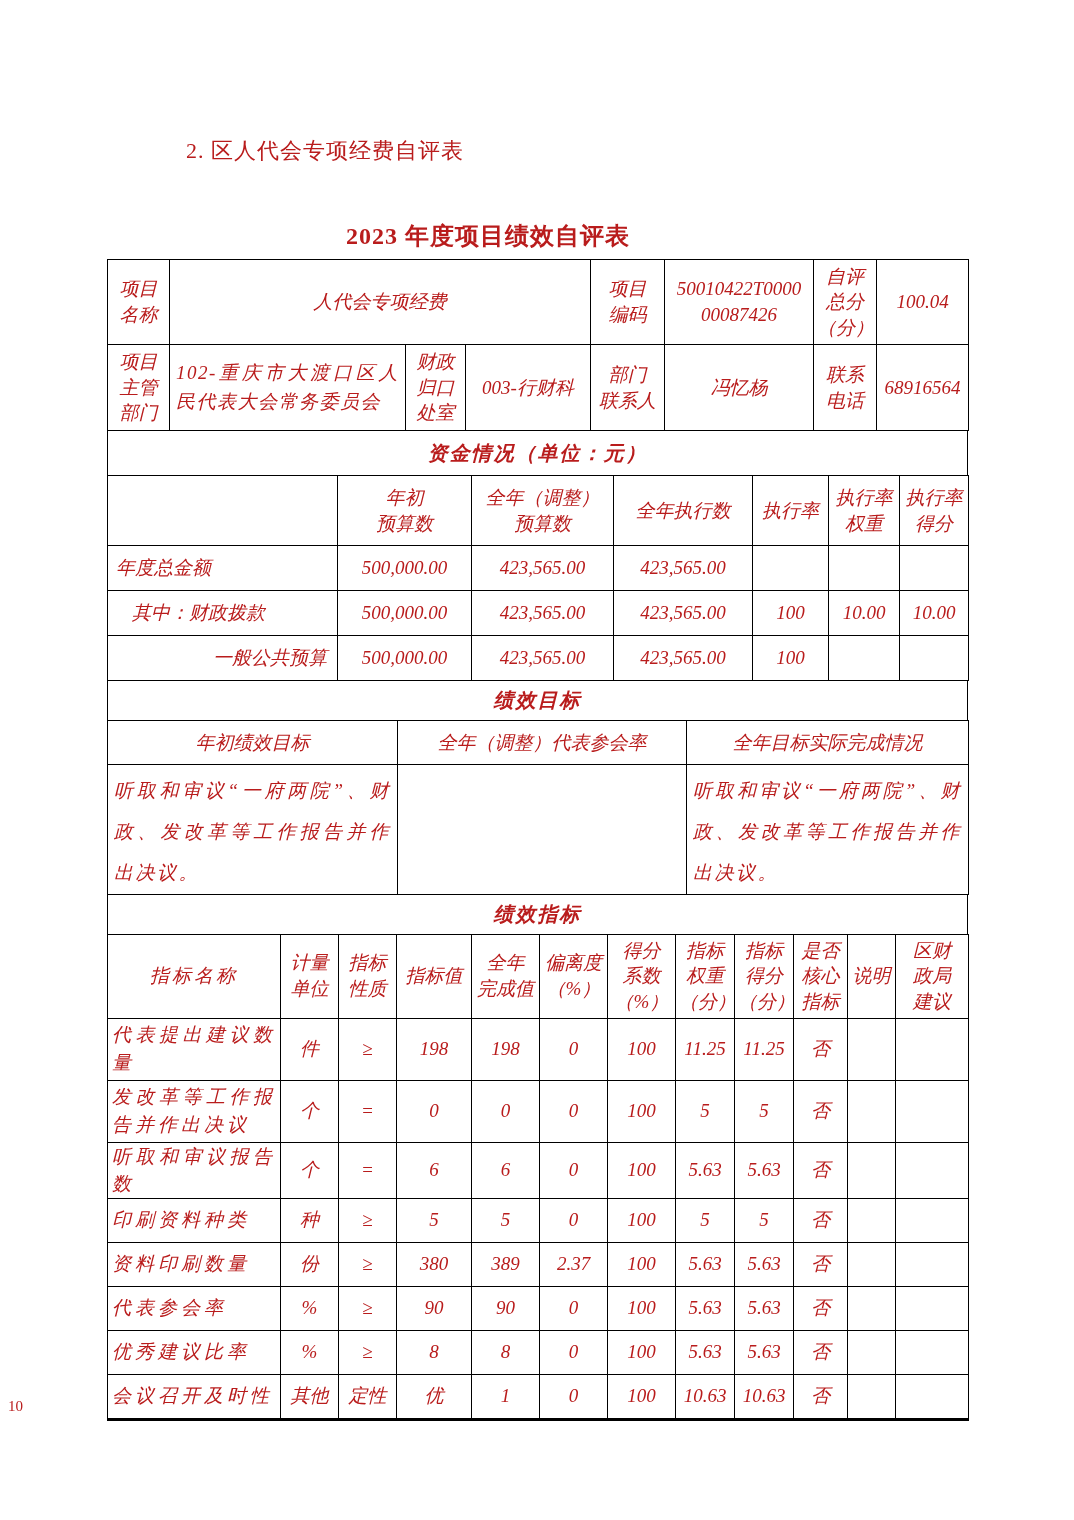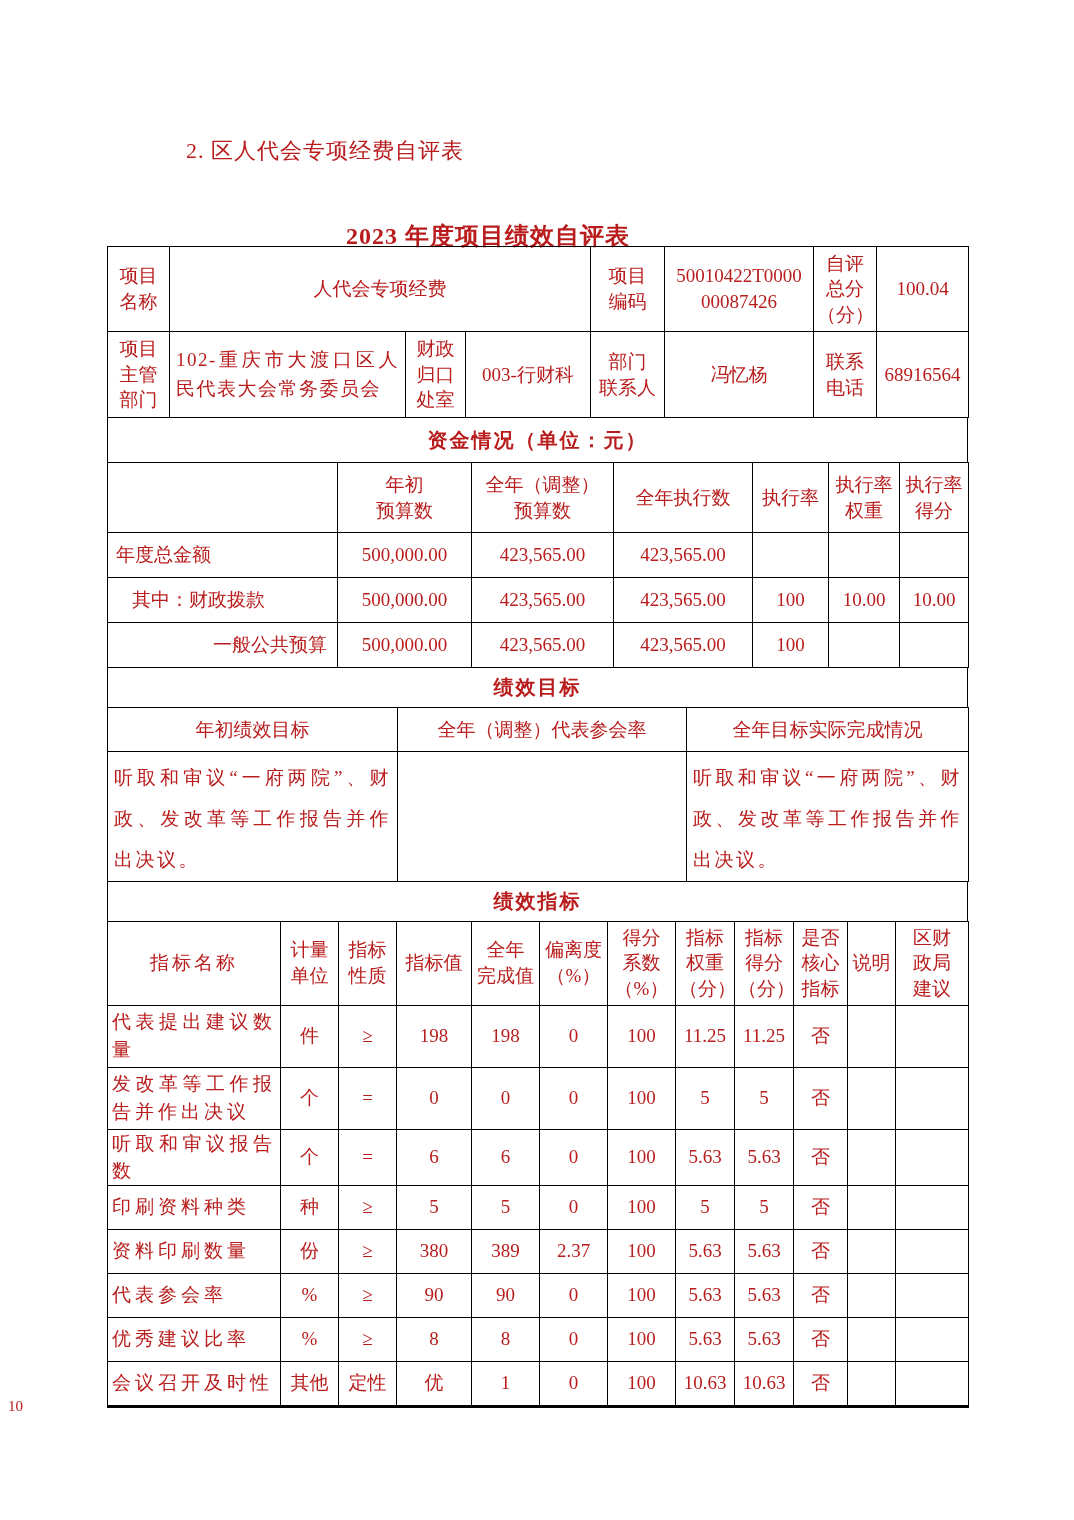--- a/index.html
+++ b/index.html
@@ -12,21 +12,21 @@
     overflow:hidden;
   }
   .heading{
     position:absolute;left:186px;top:136px;
     font-size:22px;letter-spacing:1px;
   }
   .doc-title{
     position:absolute;left:0;top:192px;width:100%;
     text-align:center;font-size:24px;font-weight:bold;letter-spacing:1px;margin-top:28px;
   }
-  .tables{position:absolute;left:107px;top:246px;width:861px;}
+  .tables{position:absolute;left:107px;top:259px;width:861px;font-style:italic;}
   table.t{
     border-collapse:collapse;table-layout:fixed;width:861px;margin-top:-1px;
   }
   table.t:first-child{margin-top:0;}
   .t td{
     border:1px solid #000;
     text-align:center;vertical-align:middle;
     font-size:19px;line-height:1.35;
     padding:2px 3px;
     white-space:pre-line;

